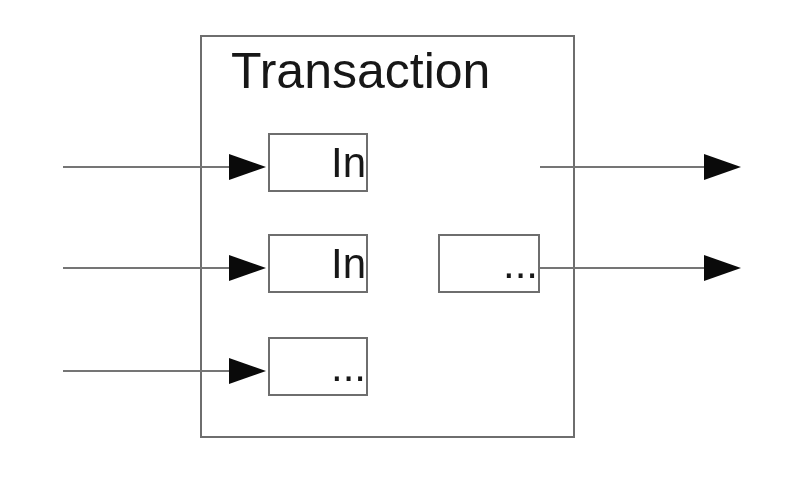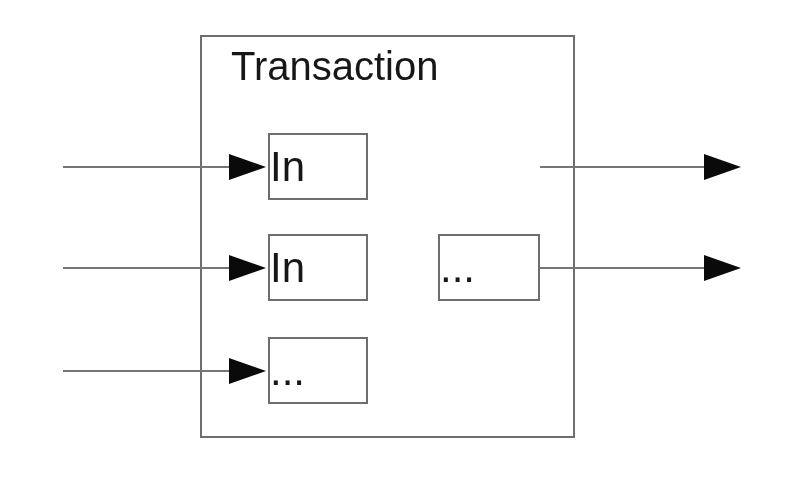--- a/index.html
+++ b/index.html
@@ -27,44 +27,44 @@
     top: 35px;
     width: 375px;
     height: 403px;
     border: 2px solid var(--box-border);
     background: transparent;
   }
   .txn-title {
     position: absolute;
     left: 231px;
     top: 44px;
-    font-size: 40px;
+    font-size: 50px;
     line-height: 1.1;
     color: var(--text);
     letter-spacing: 0px;
     white-space: nowrap;
   }
   .arrows {
     position: absolute;
     left: 0;
     top: 0;
     width: 800px;
     height: 478px;
   }
   .arrows line { stroke: var(--arrow-line); stroke-width: 2; }
   .arrows polygon { fill: var(--arrowhead); stroke: none; }
   .node {
     position: absolute;
     width: 100px;
-    height: 67px;
+    height: 59px;
     border: 2px solid var(--box-border);
     background: var(--background);
     display: flex;
     align-items: center;
-    justify-content: flex-start;
+    justify-content: flex-end;
   }
   .node.wide { width: 102px; }
   .node-label {
     font-size: 42px;
     line-height: 1;
     color: var(--text);
     white-space: nowrap;
   }
   .pos-in1 { left: 268px; top: 133px; }
   .pos-out1 { left: 438px; top: 133px; }

